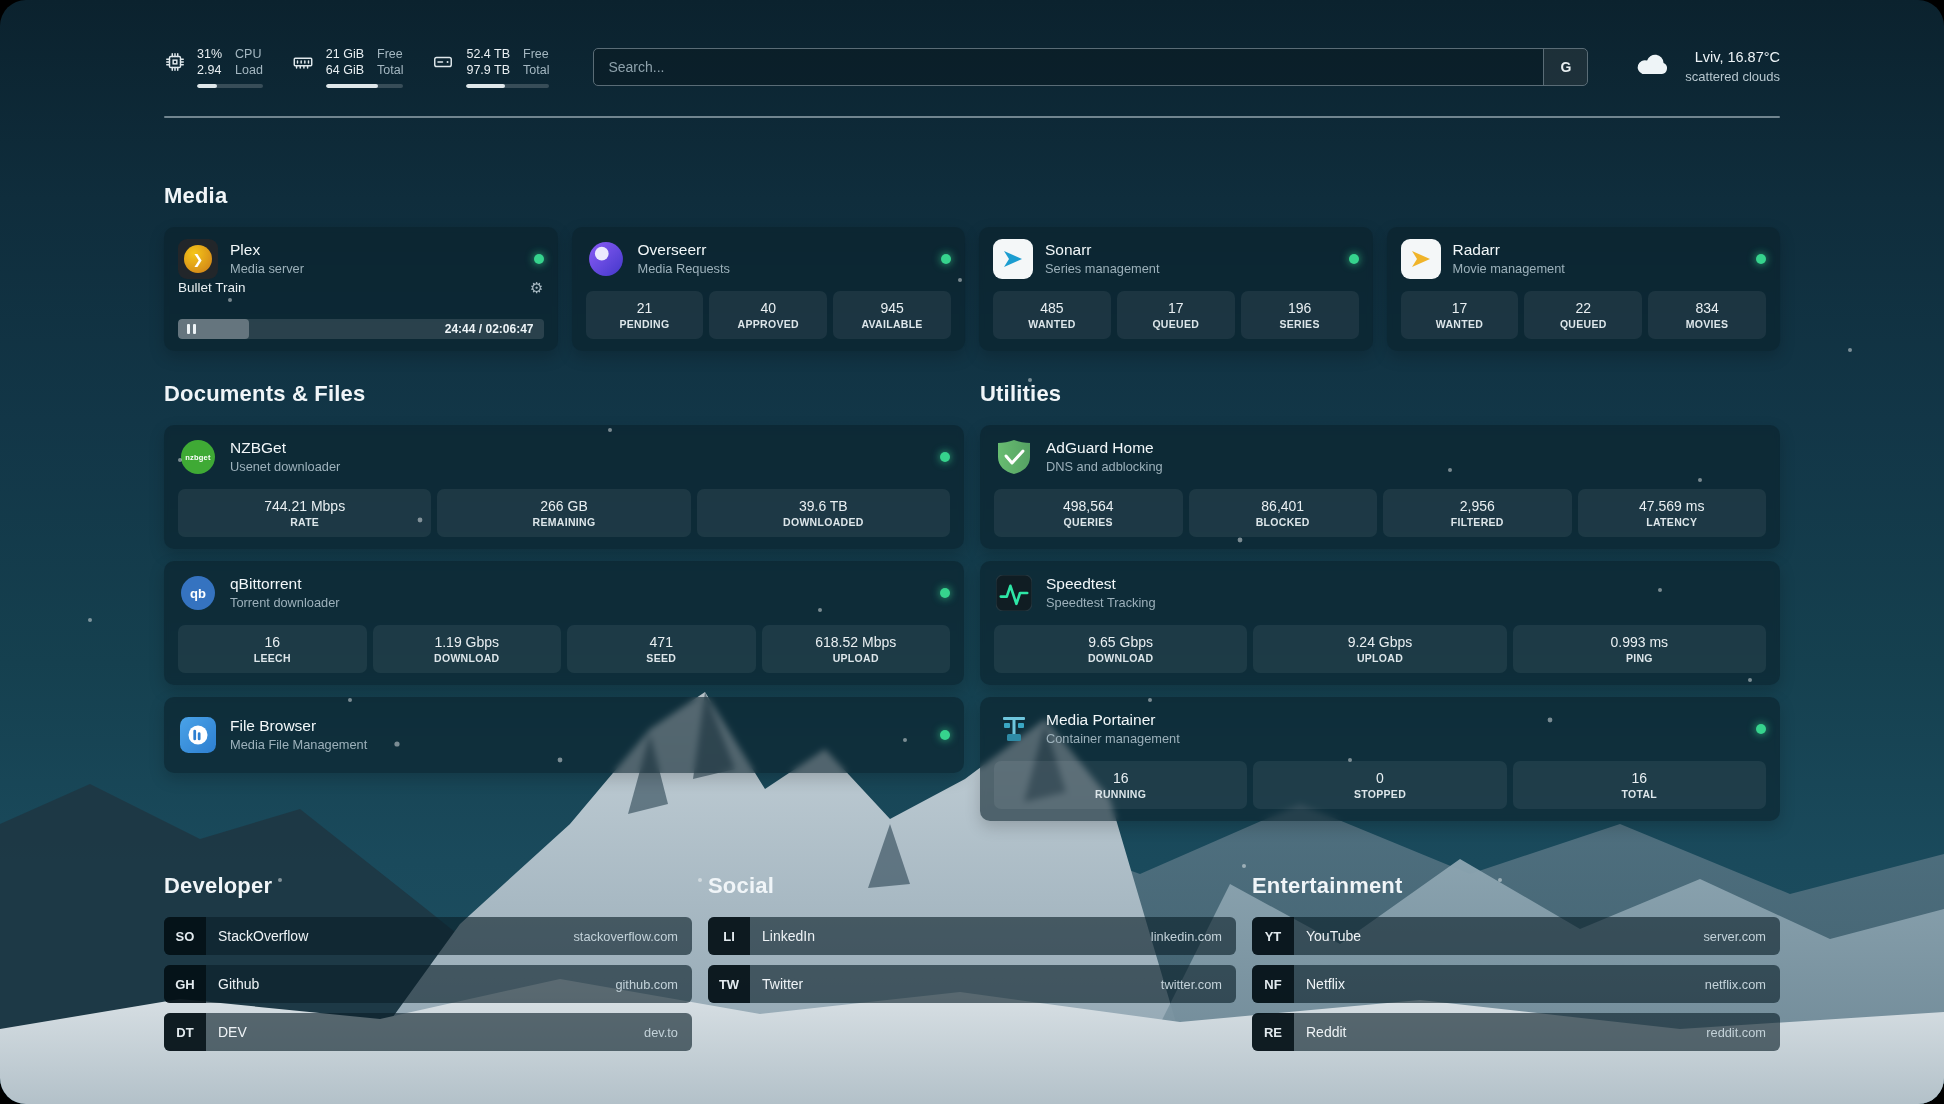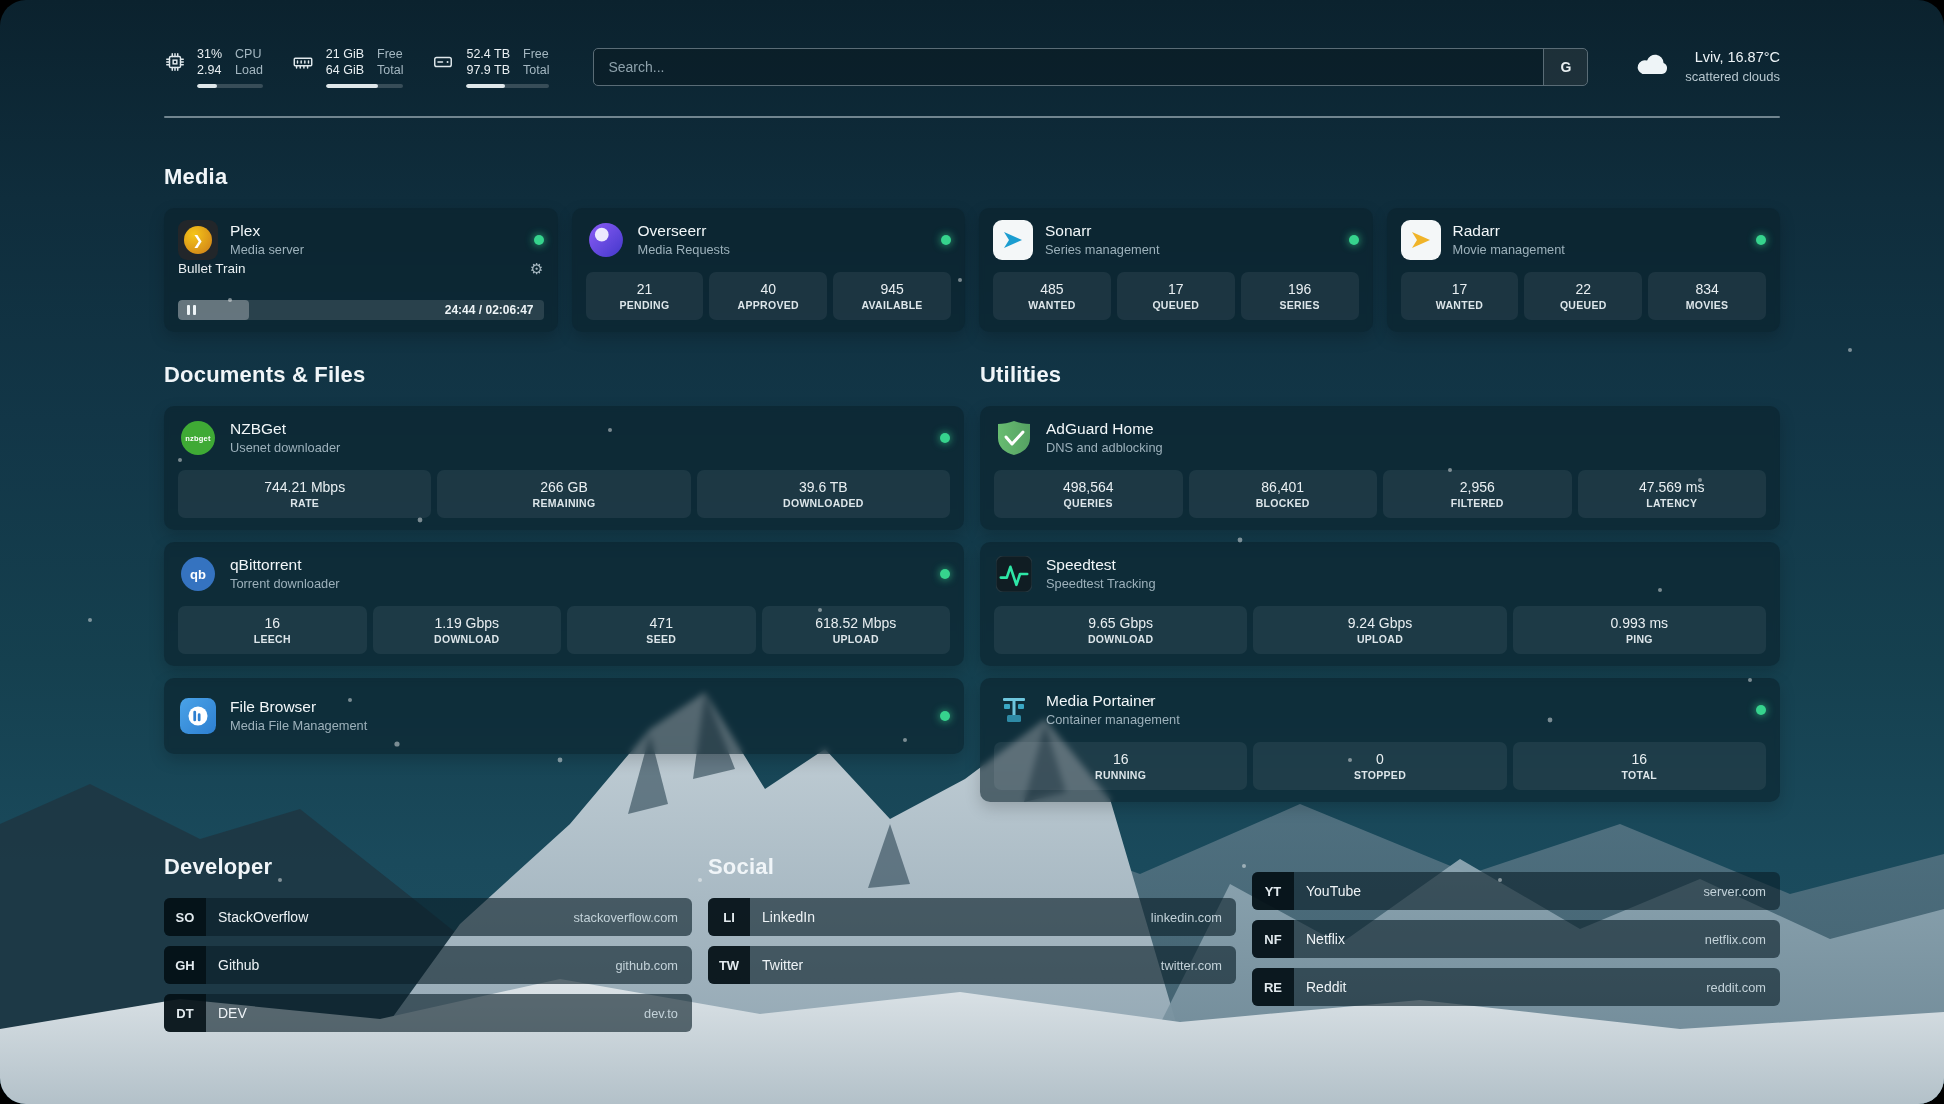--- a/index.html
+++ b/index.html
@@ -39,21 +39,21 @@
 
   .weather { display: flex; align-items: center; gap: 13px; }
   .weather-texts { display: flex; flex-direction: column; align-items: flex-end; line-height: 19px; }
   .weather-loc { font-size: 14.5px; color: #eef4f7; }
   .weather-cond { font-size: 13px; color: #b6c6ce; }
 
   .divider { margin-top: 22px; height: 2px; background: rgba(214,226,232,.5); border-radius: 1px; }
 
   
   .section-title { font-size: 22px; font-weight: 600; color: #f0f5f8; letter-spacing: .2px; }
-  .media { margin-top: 46px; }
+  .media { margin-top: 65px; }
   .media-grid { margin-top: 18px; display: grid; grid-template-columns: repeat(4, 1fr); gap: 14px; }
 
   .card { background: rgba(10,33,44,.6); border-radius: 10px; padding: 12px 14px; backdrop-filter: blur(3px); box-shadow: 0 6px 16px rgba(0,0,0,.18); height: 124px; display: flex; flex-direction: column; }
   .card.compact { height: 76px; justify-content: center; }
   .card-head { display: flex; align-items: center; gap: 12px; }
   .app-meta { display: flex; flex-direction: column; line-height: 19px; }
   .app-name { font-size: 15.5px; color: #f2f7f9; font-weight: 500; }
   .app-sub { font-size: 12.8px; color: #9db1bb; }
   .status-dot { margin-left: auto; width: 10px; height: 10px; border-radius: 50%; background: #36d38d; box-shadow: 0 0 8px rgba(54,211,141,.85); }
 
@@ -589,20 +589,21 @@
           </div>
           <div class="bm-row">
             <span class="bm-abbr">TW</span>
             <span class="bm-name">Twitter</span>
             <span class="bm-url">twitter.com</span>
           </div>
         </div>
       </div>
 
       <div class="bm-group">
+        <h2 class="section-title">Entertainment</h2>
         <div class="bm-list">
           <div class="bm-row">
             <span class="bm-abbr">YT</span>
             <span class="bm-name">YouTube</span>
             <span class="bm-url">server.com</span>
           </div>
           <div class="bm-row">
             <span class="bm-abbr">NF</span>
             <span class="bm-name">Netflix</span>
             <span class="bm-url">netflix.com</span>

